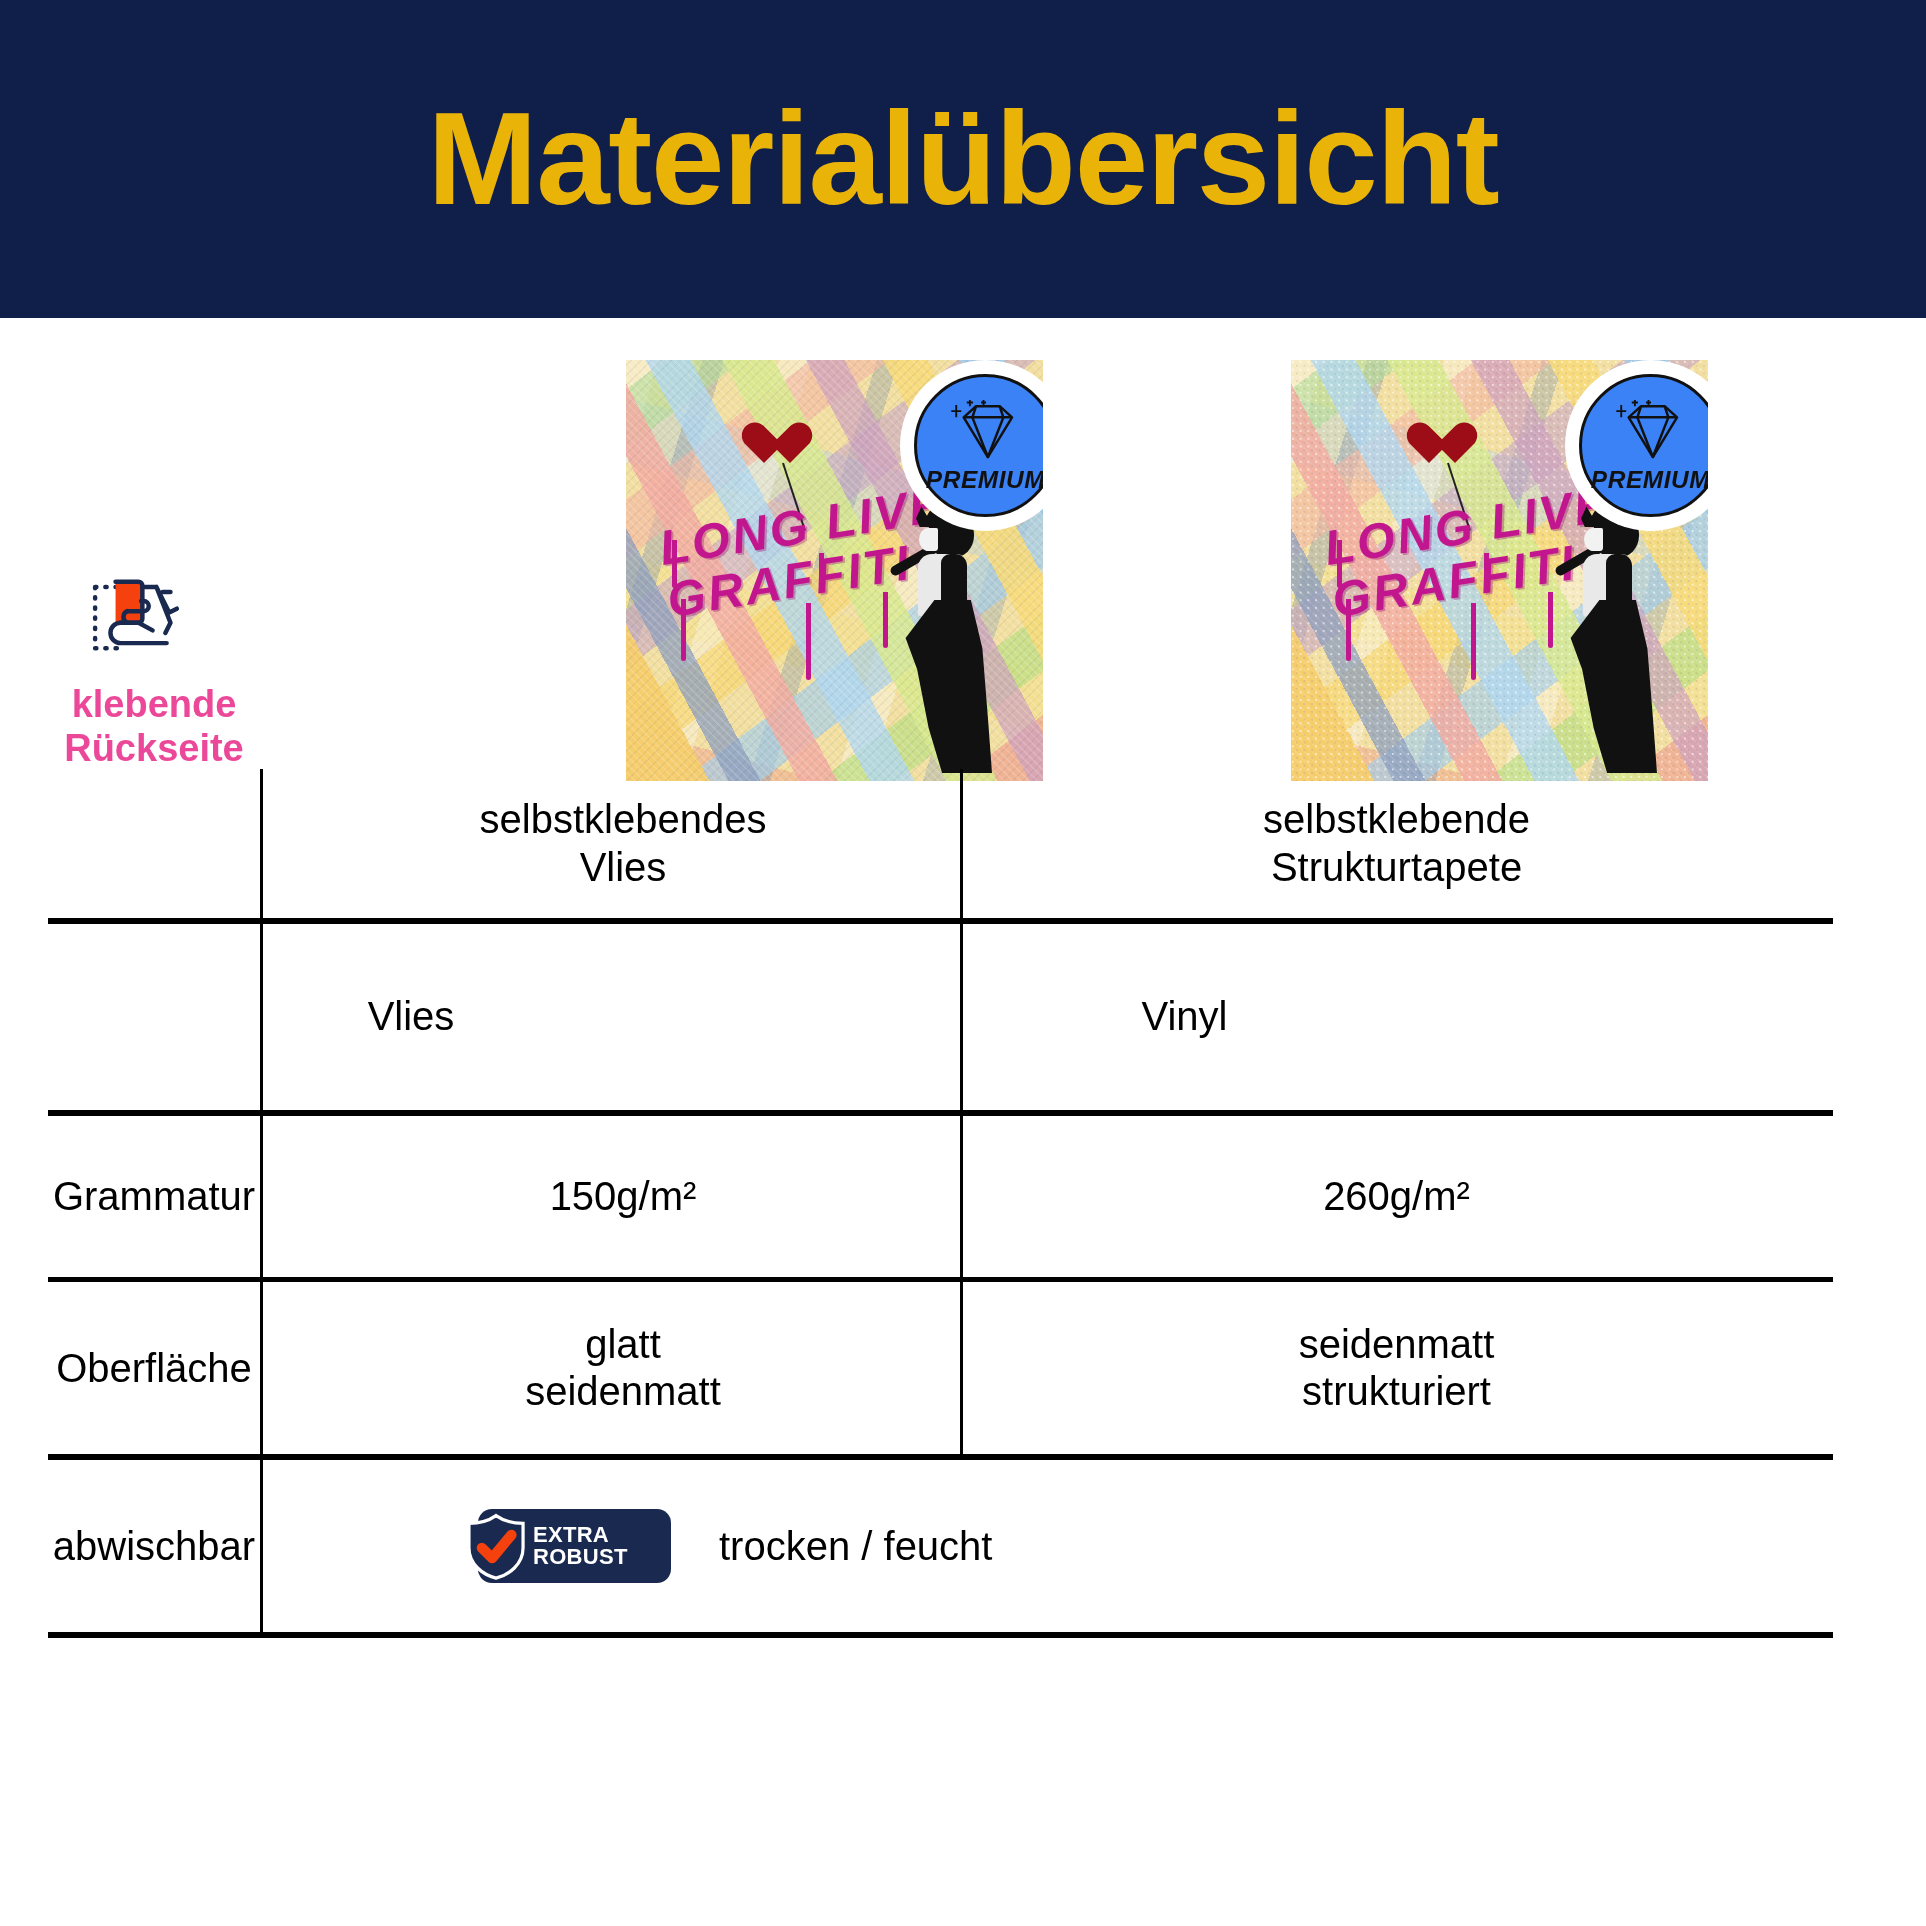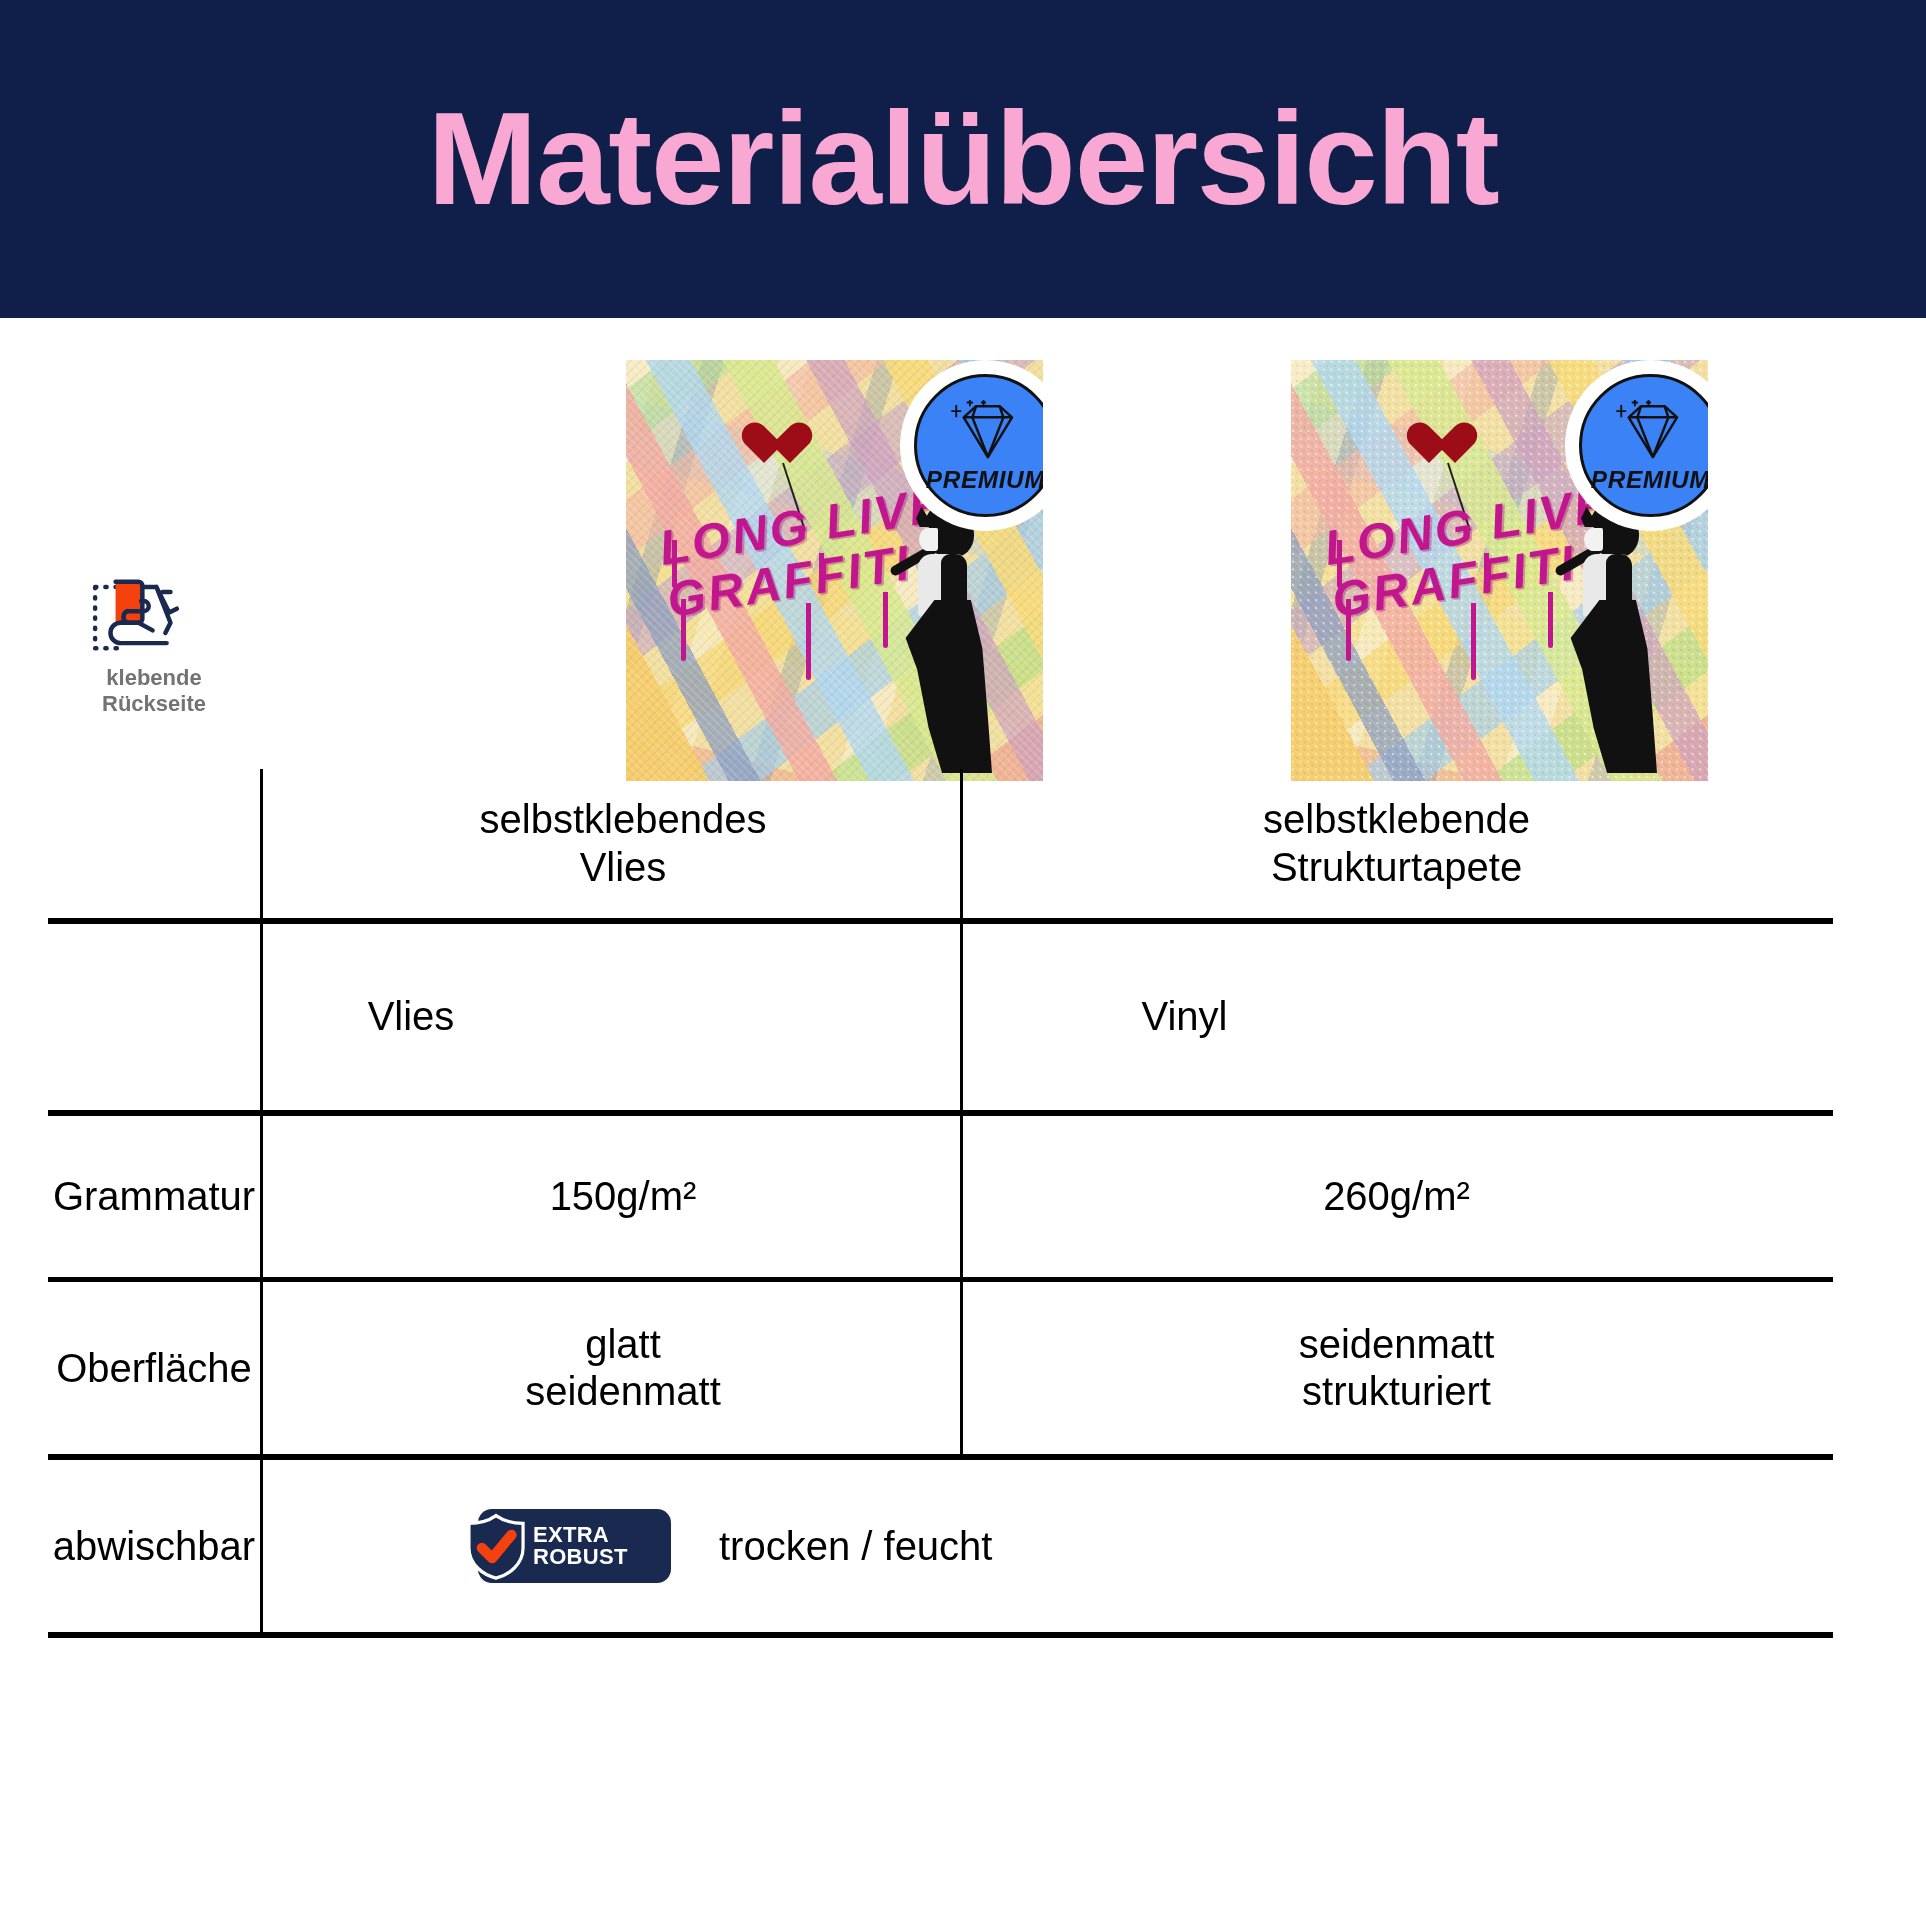--- a/index.html
+++ b/index.html
@@ -11,21 +11,21 @@
   }
   #page { position: relative; width: 1926px; height: 1926px; background:#fff; }
 
   
   .header {
     position: absolute; left: 0; top: 0; width: 1926px; height: 318px;
     background: #101f4a;
     display: flex; align-items: center; justify-content: center;
   }
   .header-title {
-    color: #f9a8d4;
+    color: #eab308;
     font-size: 132px;
     font-weight: 700;
     letter-spacing: -1.3px;
     line-height: 1;
     white-space: nowrap;
   }
 
   
   .product-img {
     position: absolute;
@@ -164,21 +164,21 @@
   .row-ober   { height: 172px; }
   .row-abw    { height: 172px; }
 
   
   .back-icon-cell {
     position: absolute; left: 0; top: -191px; width: 212px;
     display: flex; flex-direction: column; align-items: center;
   }
   .back-icon { width: 135px; height: 83px; }
   .back-label {
-    margin-top: 4px; color: #737373; font-size: 22px; font-weight: 700;
+    margin-top: 21px; color: #ec4899; font-size: 38px; font-weight: 700;
     text-align: center; line-height: 1.16;
   }
 
   
   .robust-wrap { display: flex; align-items: center; gap: 48px; }
   .robust {
     position: relative; width: 193px; height: 74px;
     background: #19294f; border-radius: 14px;
     display: flex; align-items: center;
   }

